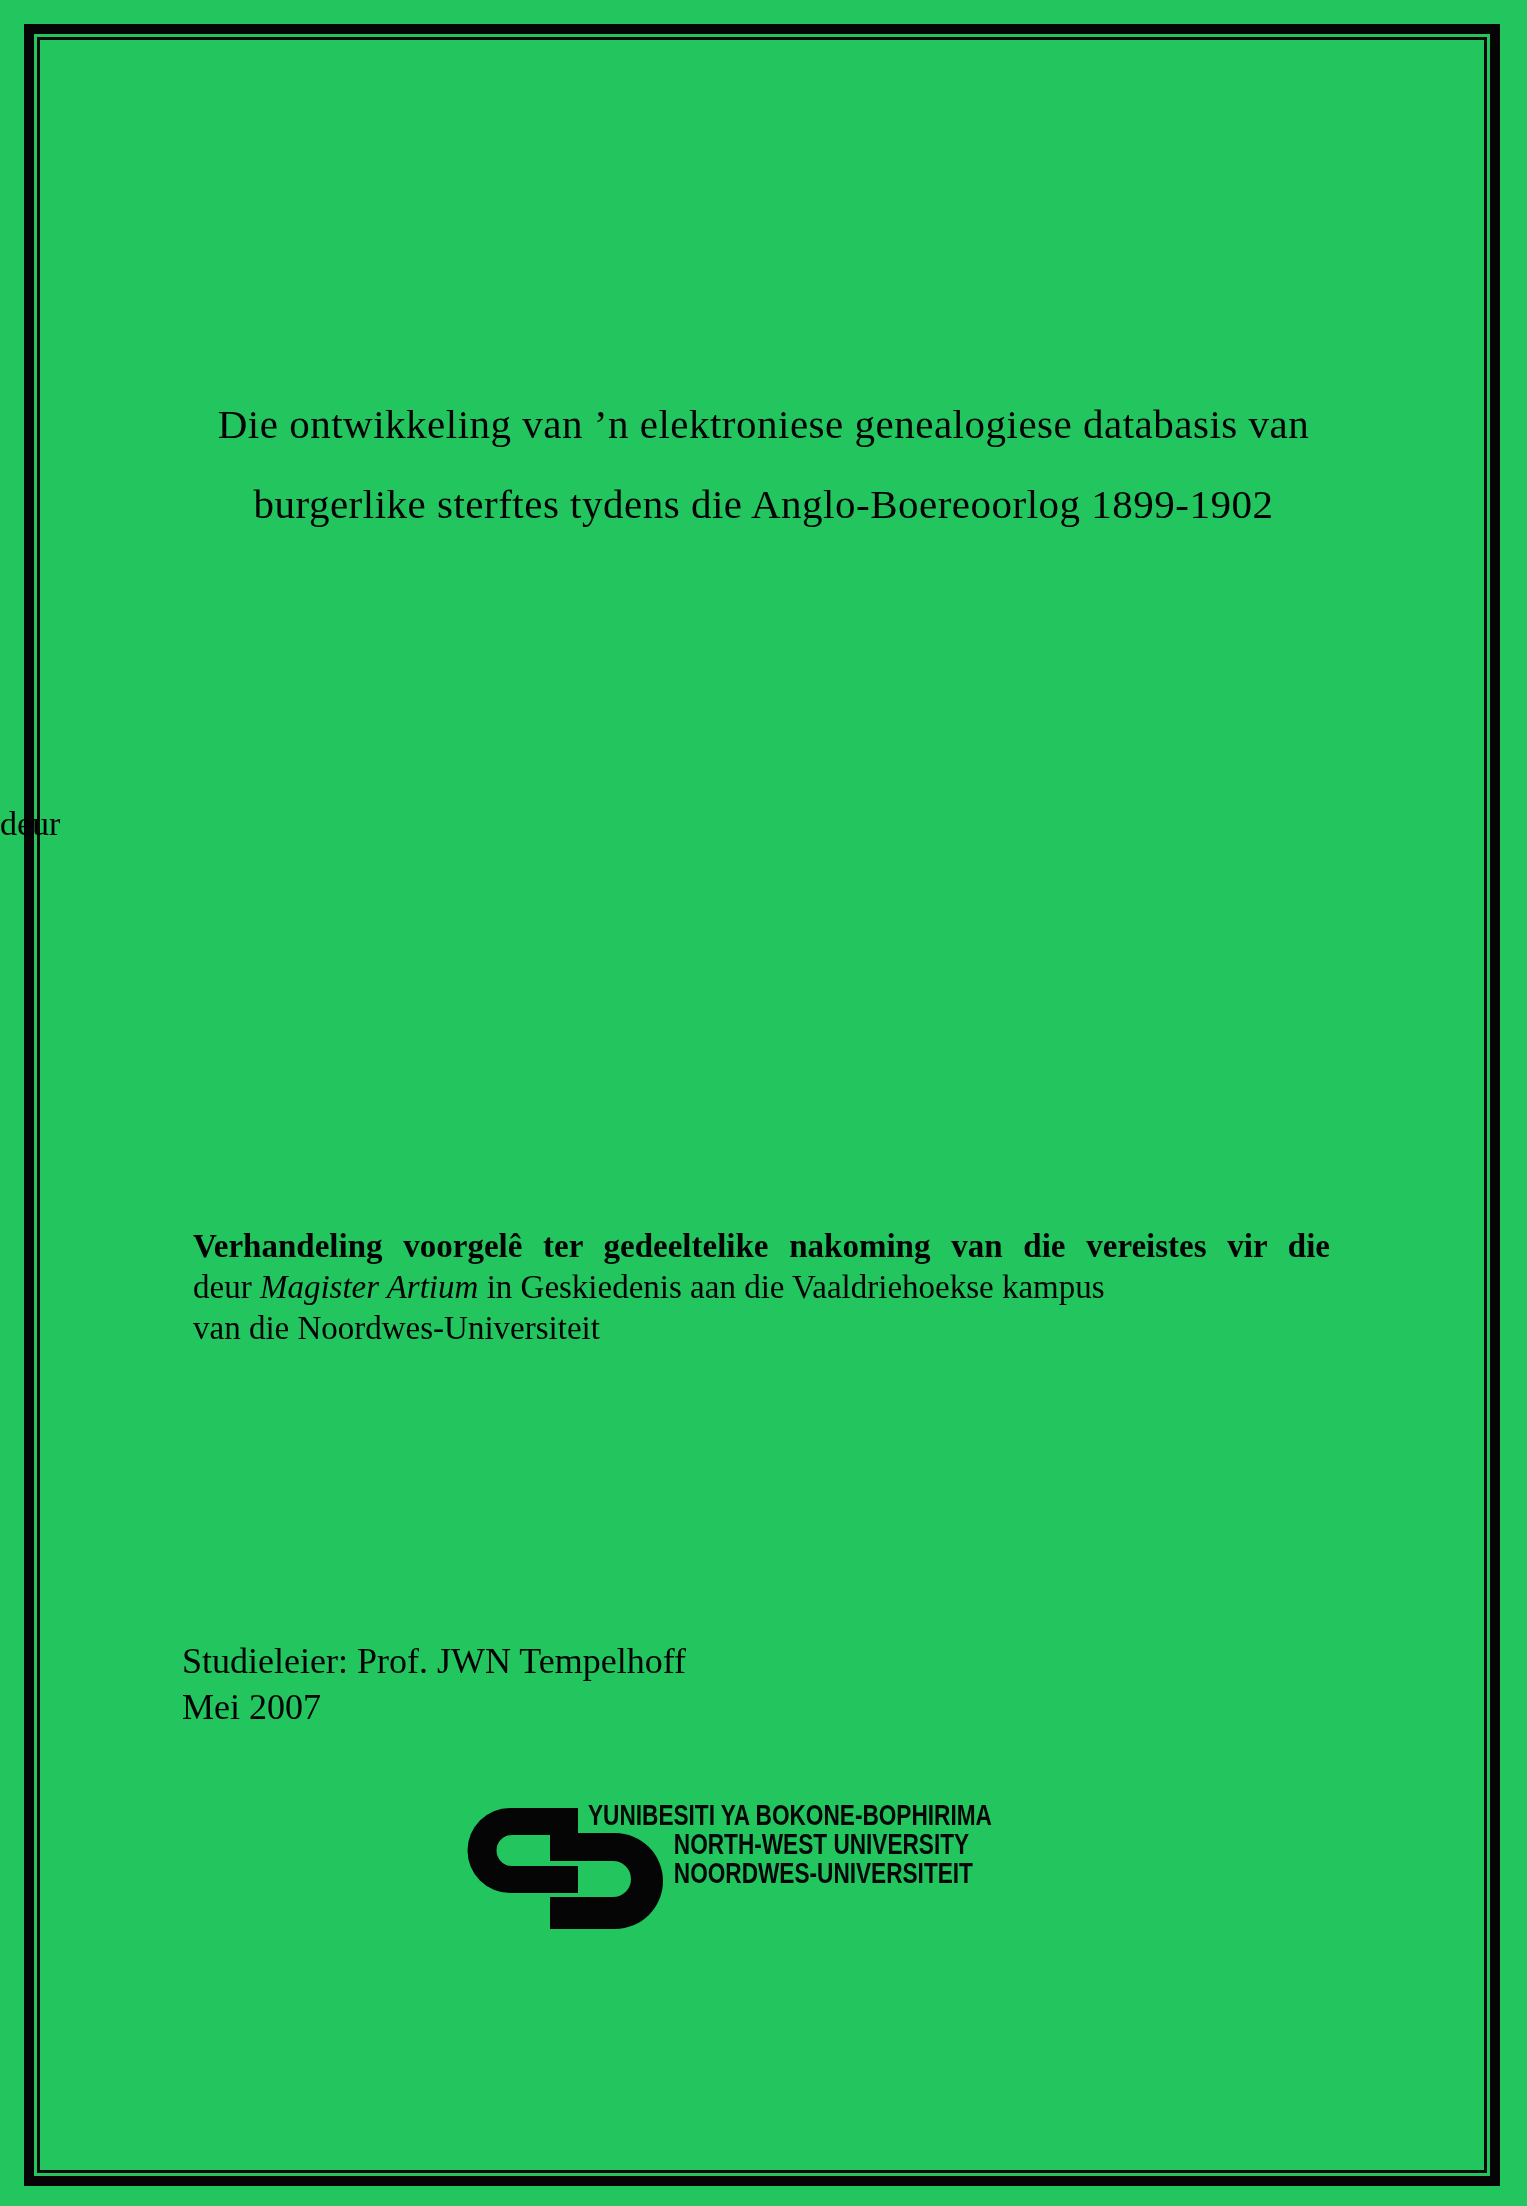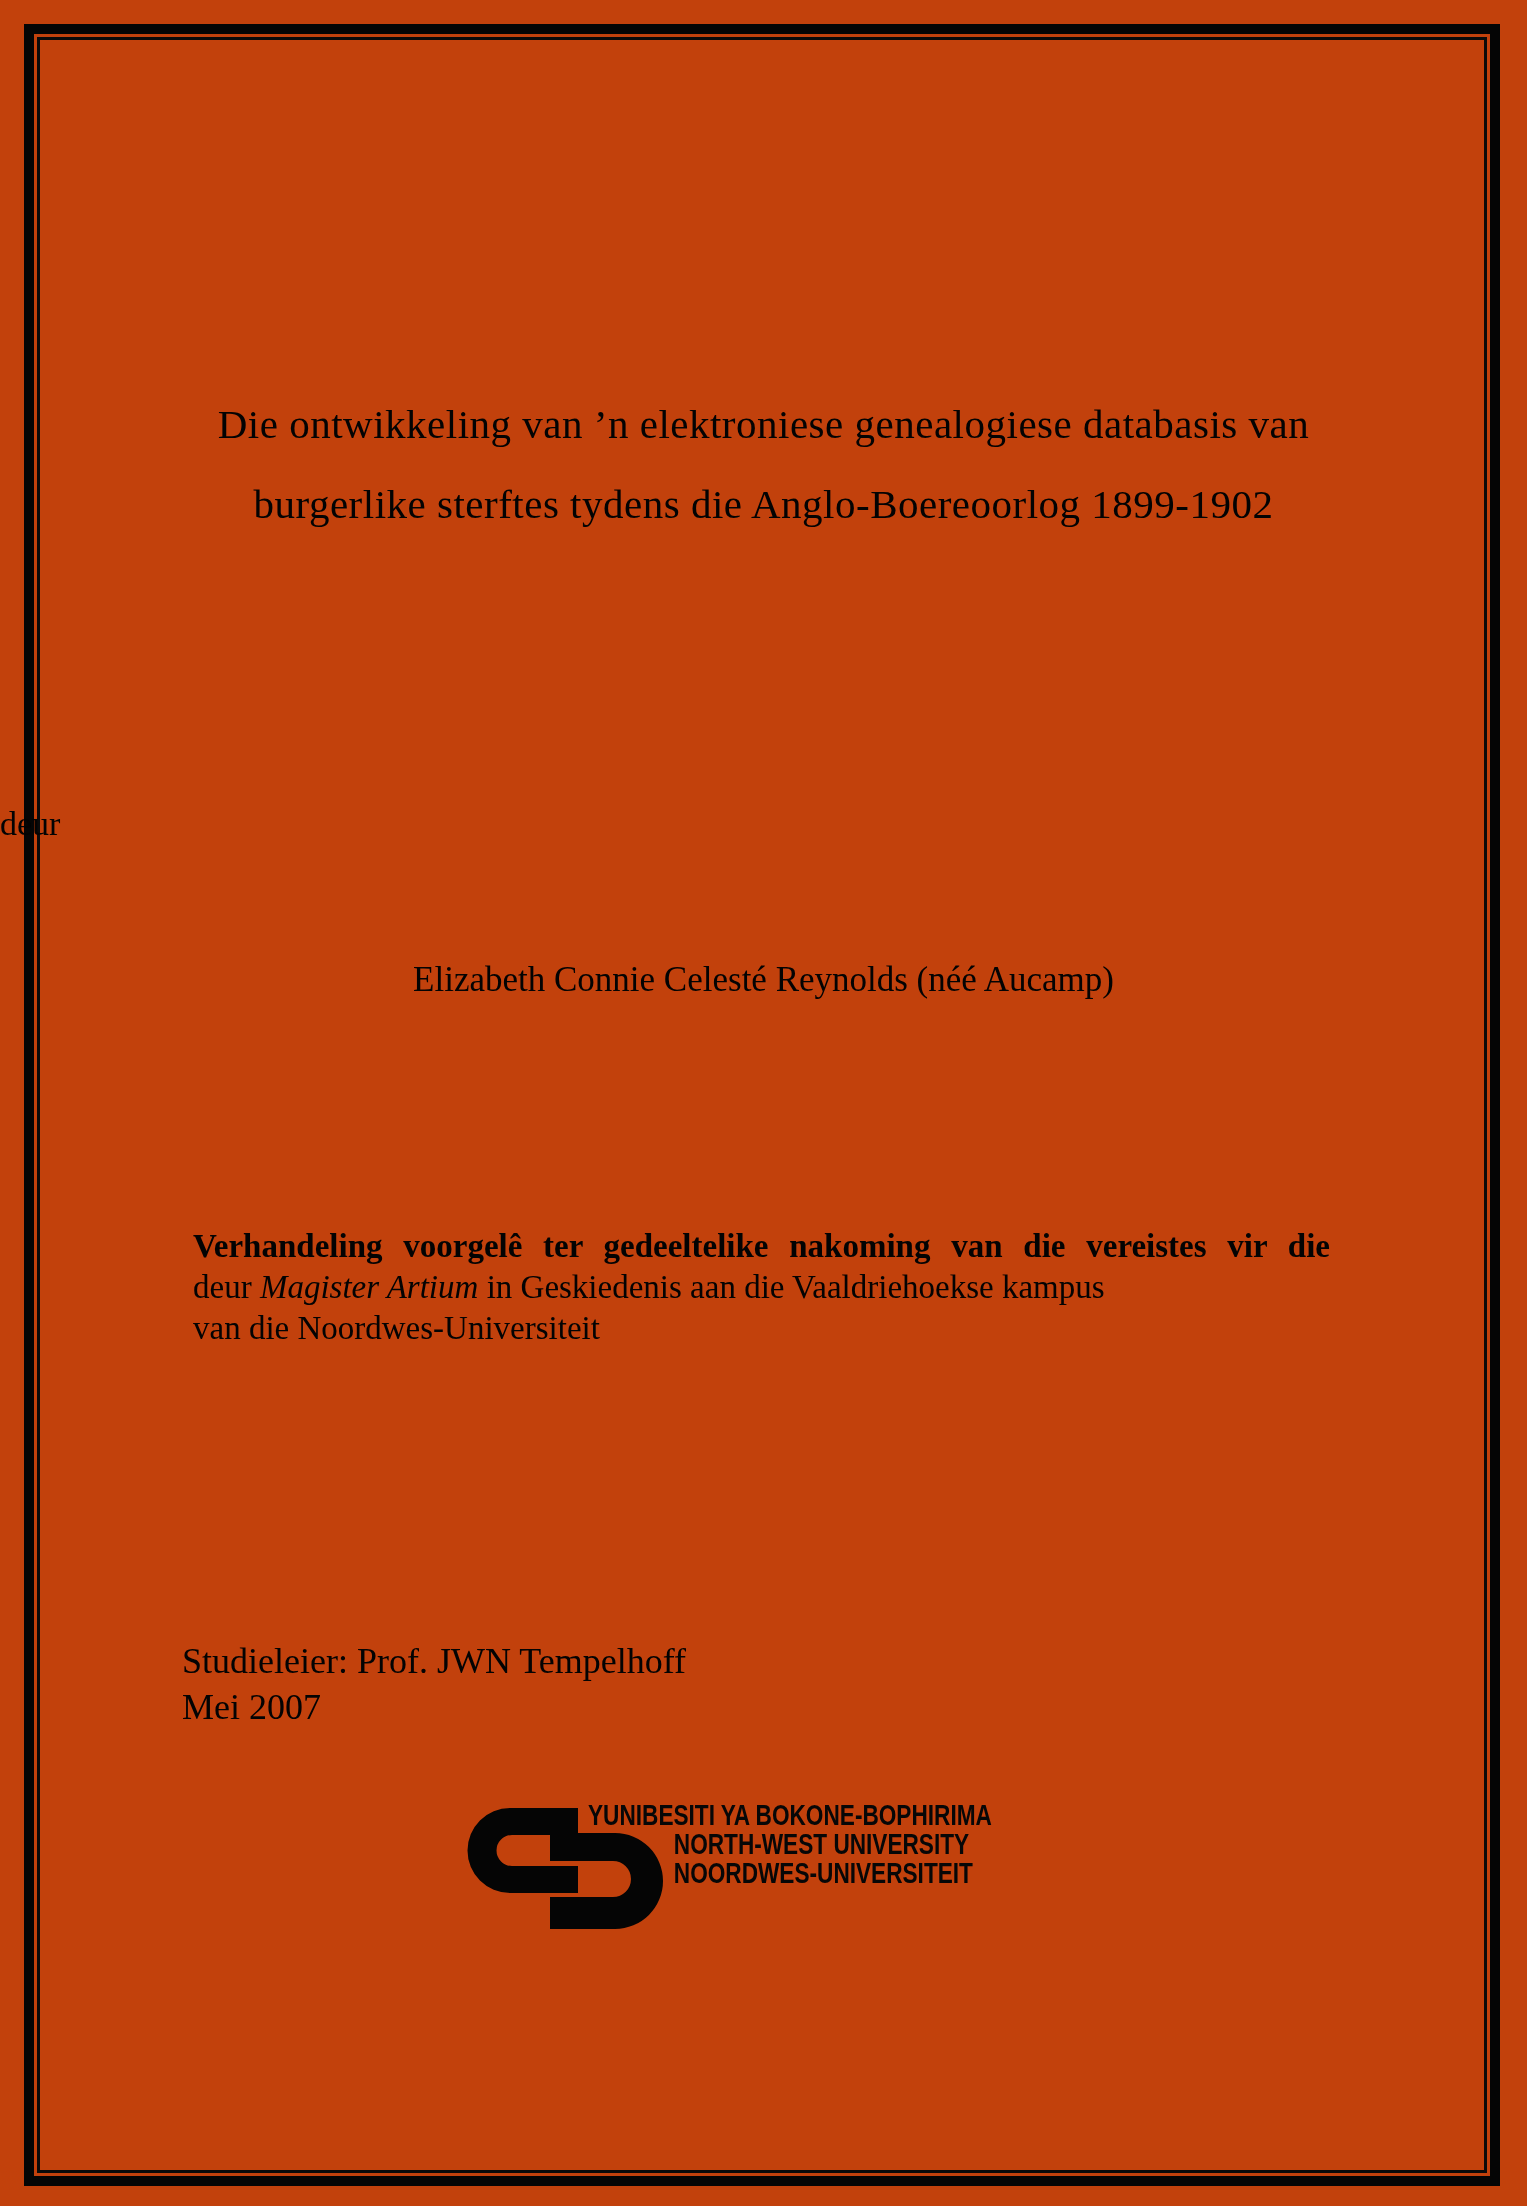--- a/index.html
+++ b/index.html
@@ -1,20 +1,20 @@
 <!DOCTYPE html>
 <html><head>
 <meta charset="utf-8">
 <style>
   html, body { margin: 0; padding: 0; background: #e8e8e8; }
   .page {
     position: relative;
     width: 1527px;
     height: 2206px;
-    background: #c2410c;
+    background: #22c55e;
     font-family: "Liberation Serif", serif;
     color: #030303;
     overflow: hidden;
   }
   
   .frame-outer {
     position: absolute;
     left: 24px; top: 24px;
     width: 1476px; height: 2162px;
     border: 10px solid #050505;
@@ -99,21 +99,20 @@
     <div class="frame-inner"></div>
   </div>
 
   <div class="title-block">
     <div>Die ontwikkeling van ’n elektroniese genealogiese databasis van</div>
     <div>burgerlike sterftes tydens die Anglo-Boereoorlog 1899-1902</div>
   </div>
 
   <div class="byline">deur</div>
 
-  <div class="author">Elizabeth Connie Celesté Reynolds (néé Aucamp)</div>
 
   <div class="submission">
     <div class="justified">Verhandeling voorgelê ter gedeeltelike nakoming van die vereistes vir die</div>
     <div><span>deur </span><i>Magister Artium</i><span> in Geskiedenis aan die Vaaldriehoekse kampus</span></div>
     <div>van die Noordwes-Universiteit</div>
   </div>
 
   <div class="supervisor-block">
     <div>Studieleier: Prof. JWN Tempelhoff</div>
     <div>Mei 2007</div>

